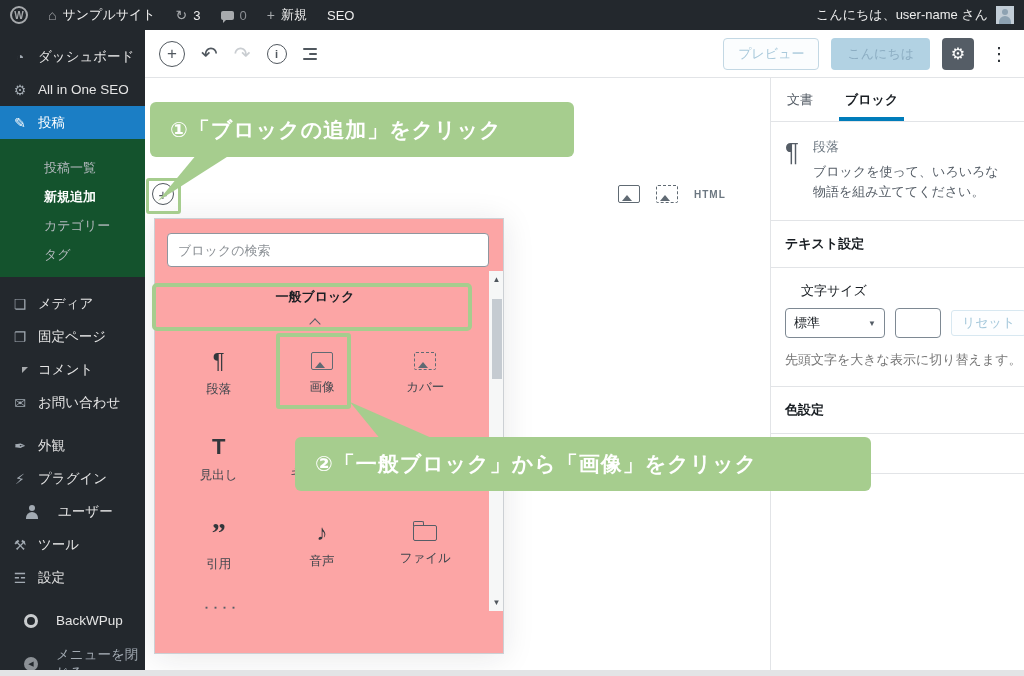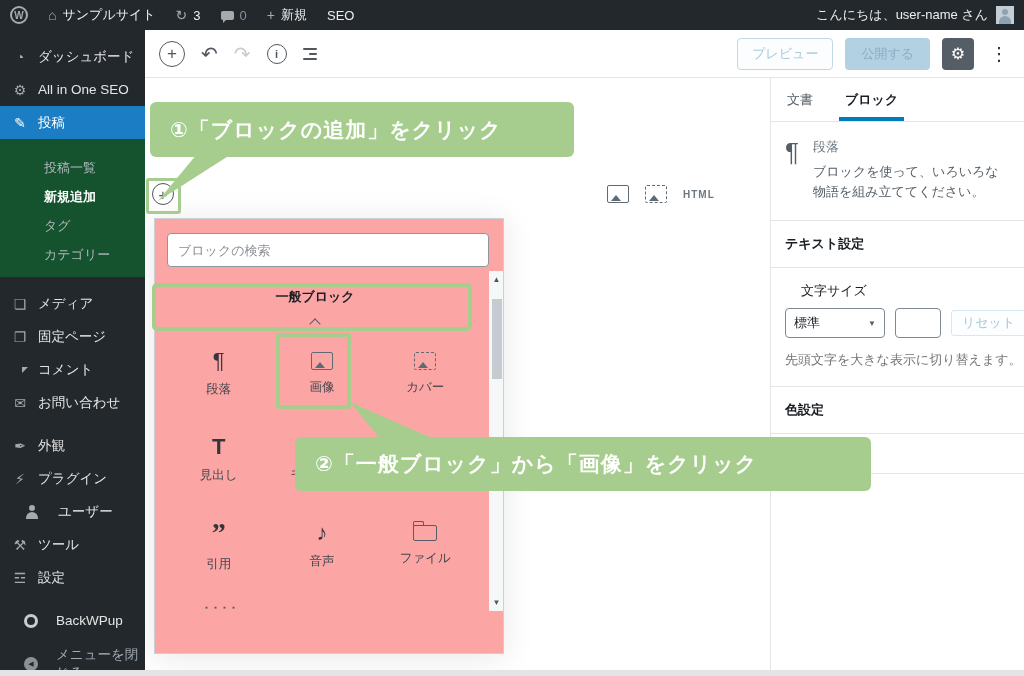--- a/index.html
+++ b/index.html
@@ -50,21 +50,21 @@
   .struct-ico i:nth-child(3){ width:14px; }
   .ed-actions { margin-left:auto; display:flex; align-items:center; gap:12px; padding-right:12px; }
   .btn-preview { padding:6px 14px; font-size:13px; border:1px solid #c3d8e4; border-radius:4px; color:#a9c9db; background:#fbfdfe; cursor:default; }
   .btn-publish { padding:7px 16px; font-size:13px; border:none; border-radius:4px; color:#8cadc2; background:#b2d2e3; cursor:default; }
   .btn-gear { width:32px; height:32px; border-radius:4px; background:#555d66; color:#fff; font-size:16px; display:flex; align-items:center; justify-content:center; cursor:pointer; }
   .kebab { font-size:18px; color:#23282d; cursor:pointer; padding:0 4px; }
 
   
   .content { position:absolute; left:145px; top:78px; width:879px; height:592px; background:#fff; z-index:1; }
   .insert-row-plus { position:absolute; left:7px; top:105px; width:22px; height:22px; border:1.2px solid #50575e; border-radius:50%; color:#50575e; font-size:15px; display:flex; align-items:center; justify-content:center; cursor:pointer; }
-  .quick-icons { position:absolute; left:462px; top:107px; display:flex; align-items:center; gap:16px;text-align:right; }
+  .quick-icons { position:absolute; left:473px; top:107px; display:flex; align-items:center; gap:16px;text-align:right; }
   .img-frame { width:22px; height:18px; border:1.6px solid #606a73; border-radius:2px; position:relative; cursor:pointer; }
   .img-frame::after { content:""; position:absolute; left:3px; bottom:1px; border-left:5px solid transparent; border-right:5px solid transparent; border-bottom:6px solid #606a73; }
   .img-frame.dashed { border-style:dashed; }
   .html-badge { font-size:10px; font-weight:bold; letter-spacing:1px; color:#6c7781; cursor:pointer; }
 
   
   .panel { position:absolute; left:770px; top:78px; width:304px; height:592px; background:#fff; border-left:1px solid #e2e4e7; z-index:5; font-size:13px; color:#191e23; }
   .tabs { height:44px; border-bottom:1px solid #e2e4e7; display:flex; align-items:stretch; }
   .tab { display:flex; align-items:center; padding:0 16px; color:#555d66; cursor:pointer; position:relative; }
   .tab.active { color:#191e23; font-weight:bold; }
@@ -168,22 +168,22 @@
       <span class="icon">⚙</span>
       <span>All in One SEO</span>
     </div>
     <div class="side-item active">
       <span class="icon">✎</span>
       <span>投稿</span>
     </div>
     <div class="submenu">
       <div class="sub-item">投稿一覧</div>
       <div class="sub-item current">新規追加</div>
+      <div class="sub-item">カテゴリー</div>
       <div class="sub-item">タグ</div>
-      <div class="sub-item">カテゴリー</div>
     </div>
     <div class="gap"></div>
     <div class="side-item">
       <span class="icon">❏</span>
       <span>メディア</span>
     </div>
     <div class="side-item">
       <span class="icon">❐</span>
       <span>固定ページ</span>
     </div>
@@ -235,21 +235,21 @@
       <span class="tool-glyph disabled">↷</span>
       <span class="info-circle">i</span>
       <span class="struct-ico">
           <i></i>
           <i></i>
           <i></i>
         </span>
     </div>
     <div class="ed-actions">
       <button class="btn-preview">プレビュー</button>
-      <button class="btn-publish">公開する</button>
+      <button class="btn-publish">こんにちは</button>
       <span class="btn-gear">⚙</span>
       <span class="kebab">⋮</span>
     </div>
   </div>
 
   <div class="content">
     <span class="insert-row-plus">+</span>
     <div class="quick-icons">
       <span class="img-frame"></span>
       <span class="img-frame dashed"></span>

